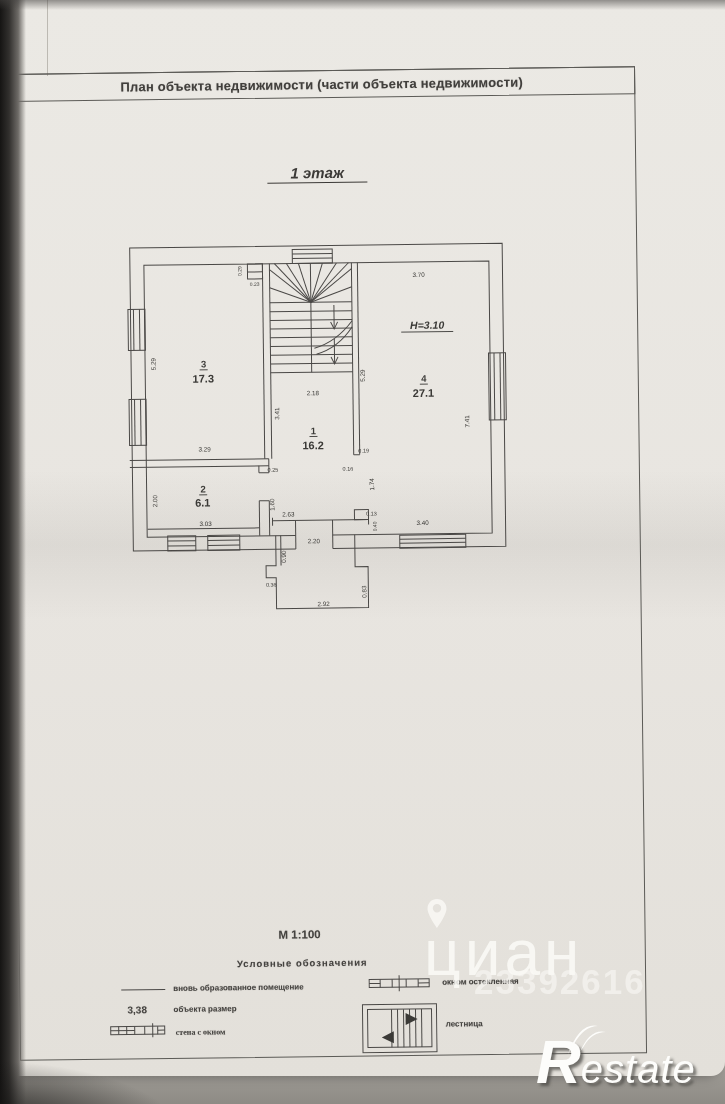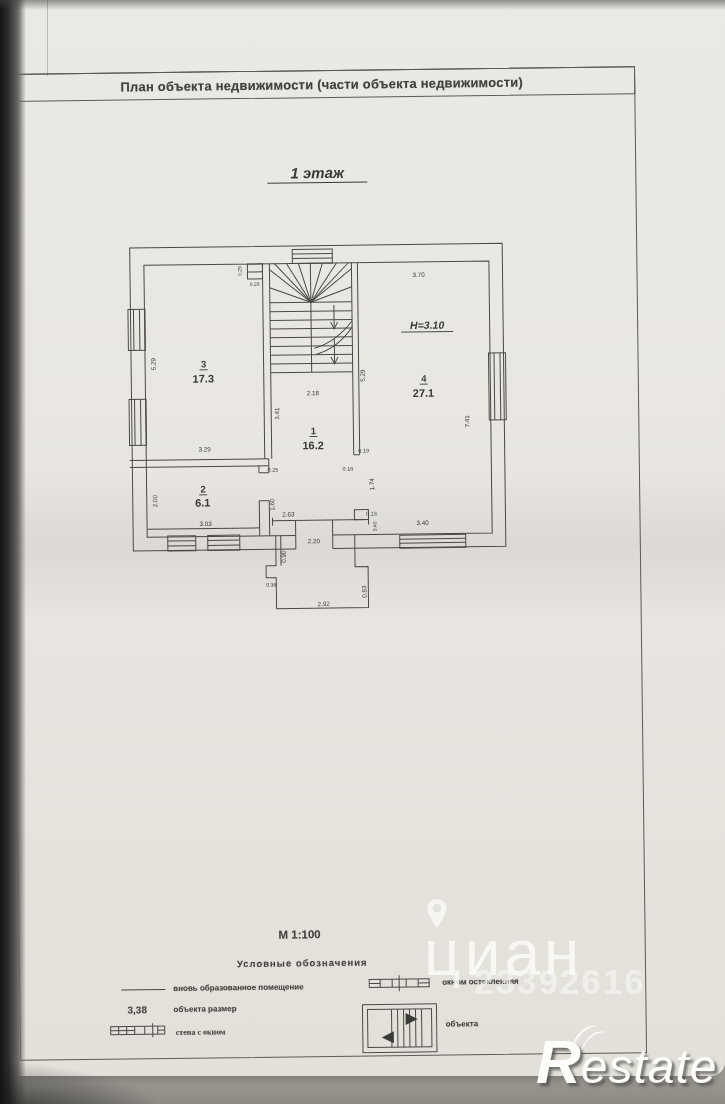--- a/index.html
+++ b/index.html
@@ -68,21 +68,21 @@
   .wm{position:absolute;z-index:5;color:rgba(253,252,249,.75);}
   .wm-pin{left:426px;top:898px;}
   .wm-cian{left:424px;top:916px;font-size:64px;font-weight:normal;letter-spacing:4px;
     color:rgba(253,252,249,.8);}
   .wm-digits{left:474px;top:962px;font-size:35px;font-weight:bold;letter-spacing:2px;
     color:rgba(250,249,245,.6);}
   .restate{position:absolute;left:536px;top:1022px;width:200px;height:82px;z-index:7;
     color:#fdfdfb;font-style:italic;white-space:nowrap;}
   .restate .big-r{font-size:62px;font-weight:bold;line-height:80px;
     text-shadow:3px 3px 3px rgba(75,73,69,.75);}
-  .restate .rest{font-size:48px;letter-spacing:1px;
+  .restate .rest{font-size:40px;letter-spacing:1px;
     text-shadow:3px 3px 3px rgba(75,73,69,.75);}
   .swoosh{position:absolute;left:28px;top:-4px;}
 </style>
 </head>
 <body>
 
 <div class="bottom-band"></div>
 
 <div class="paper">
   <div class="paper-shade"></div>
@@ -297,21 +297,21 @@
       <rect x="6" y="6" width="64" height="38"></rect>
       <line x1="30" y1="6" x2="30" y2="44"></line>
       <line x1="36" y1="6" x2="36" y2="44"></line>
       <line x1="42" y1="6" x2="42" y2="44"></line>
       <line x1="48" y1="6" x2="48" y2="44"></line>
       <line x1="54" y1="6" x2="54" y2="44"></line>
       <line x1="60" y1="6" x2="60" y2="44"></line>
       <polygon points="44,10 56,16 44,22" fill="#3b3a37" stroke="none"></polygon>
       <polygon points="32,28 20,34 32,40" fill="#3b3a37" stroke="none"></polygon>
     </svg>
-    <div class="lg-text lbl" style="left:440px;top:1021px;">объекта</div>
+    <div class="lg-text lbl" style="left:440px;top:1021px;">лестница</div>
   </div>
 </div>
 
 <div class="left-strip"></div>
 <div class="top-strip"></div>
 
 <svg class="wm wm-pin" width="22" height="32" viewBox="0 0 22 32">
   <path d="M11,1 C5.5,1 1.5,5.2 1.5,10.5 C1.5,17 11,30 11,30 C11,30 20.5,17 20.5,10.5 C20.5,5.2 16.5,1 11,1 Z M11,14.5 A4.2,4.2 0 1 1 11,6.1 A4.2,4.2 0 1 1 11,14.5 Z" fill="rgba(252,251,248,0.75)" stroke="none"></path>
 </svg>
 <div class="wm wm-cian">циан</div>

